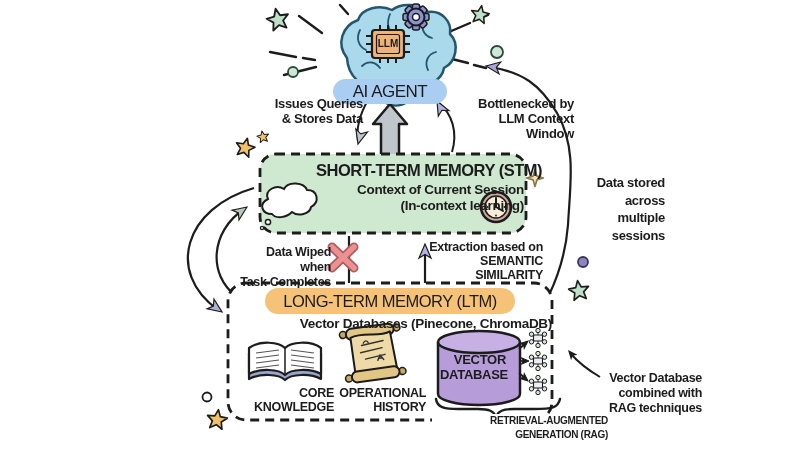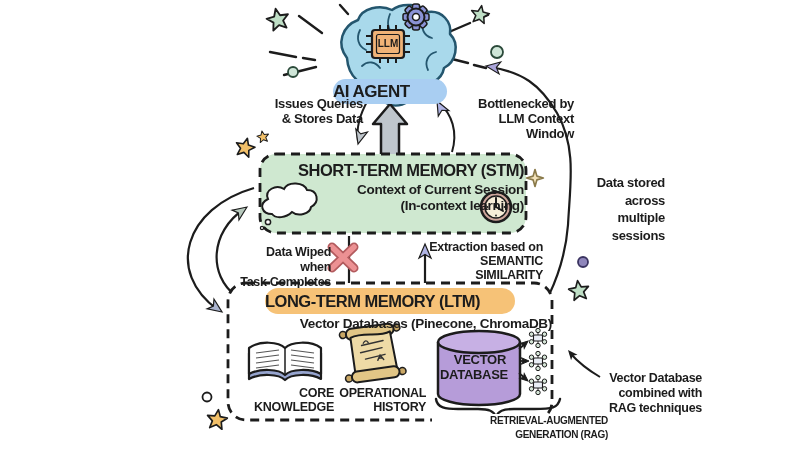--- a/index.html
+++ b/index.html
@@ -1,28 +1,28 @@
 <!DOCTYPE html>
 <html style="--agent_bubble: #a9cef2; --stm_fill: #cfe8d0; --ltm_header: #f6c277; --cylinder: #b69cd9; --brain: #a9d9eb; --chip: #f0b377; --gear: #8b93d6; --ink: #1c1c1c; --x_mark: #ec9193;"><head>
 <meta charset="utf-8">
 <style>
   html,body{margin:0;padding:0;background:#fff;}
   #stage{position:relative;width:800px;height:450px;background:#ffffff;overflow:hidden;
          font-family:"Liberation Sans","DejaVu Sans",sans-serif;color:#1c1c1c;}
   #bg{position:absolute;left:0;top:0;width:800px;height:450px;}
   .lbl{position:absolute;font-weight:bold;white-space:pre-line;letter-spacing:-0.3px;
        text-align:right;line-height:15px;font-size:13px;color:#1c1c1c;}
-  .pill{position:absolute;border-radius:13px;font-weight:bold;}
+  .pill{position:absolute;border-radius:13px;text-align:center;font-weight:normal;}
   #agent-label{left:333px;top:79px;width:114px;height:25px;line-height:25px;font-size:17px;
        background:var(--agent_bubble,#a9cef2);letter-spacing:-0.5px;}
   #llm-chip-label{left:372px;top:36px;width:32px;height:16px;line-height:16px;font-size:10px;
        position:absolute;text-align:center;font-weight:bold;}
   #issues-label{left:263px;top:96px;width:100px;}
   #bottleneck-label{left:448px;top:96px;width:126px;}
-  #stm-title{left:262px;top:160px;width:262px;font-size:16.5px;line-height:20px;letter-spacing:-0.5px;}
+  #stm-title{left:262px;top:160px;width:262px;font-size:16.5px;line-height:20px;letter-spacing:-0.5px;padding-left:18px;}
   #stm-line1{left:262px;top:182px;width:262px;font-size:13.5px;}
   #stm-line2{left:262px;top:198px;width:262px;font-size:13.5px;}
   #session-label{left:142px;top:247px;width:100px;line-height:16px;}
   #wiped-label{left:233px;top:245px;width:98px;font-size:12.5px;}
   #extraction-label{left:421px;top:240px;width:122px;font-size:12.5px;line-height:14px;}
   #stored-label{left:565px;top:174px;width:100px;line-height:17.5px;}
   #ltm-title{left:265px;top:288px;width:250px;height:26px;line-height:26px;font-size:16.5px;
        background:var(--ltm_header,#f6c277);letter-spacing:-0.5px;}
   #ltm-subtitle{left:228px;top:316px;width:324px;font-size:13.5px;}
   #core-label{left:238px;top:386px;width:96px;font-size:12.5px;line-height:14px;}

